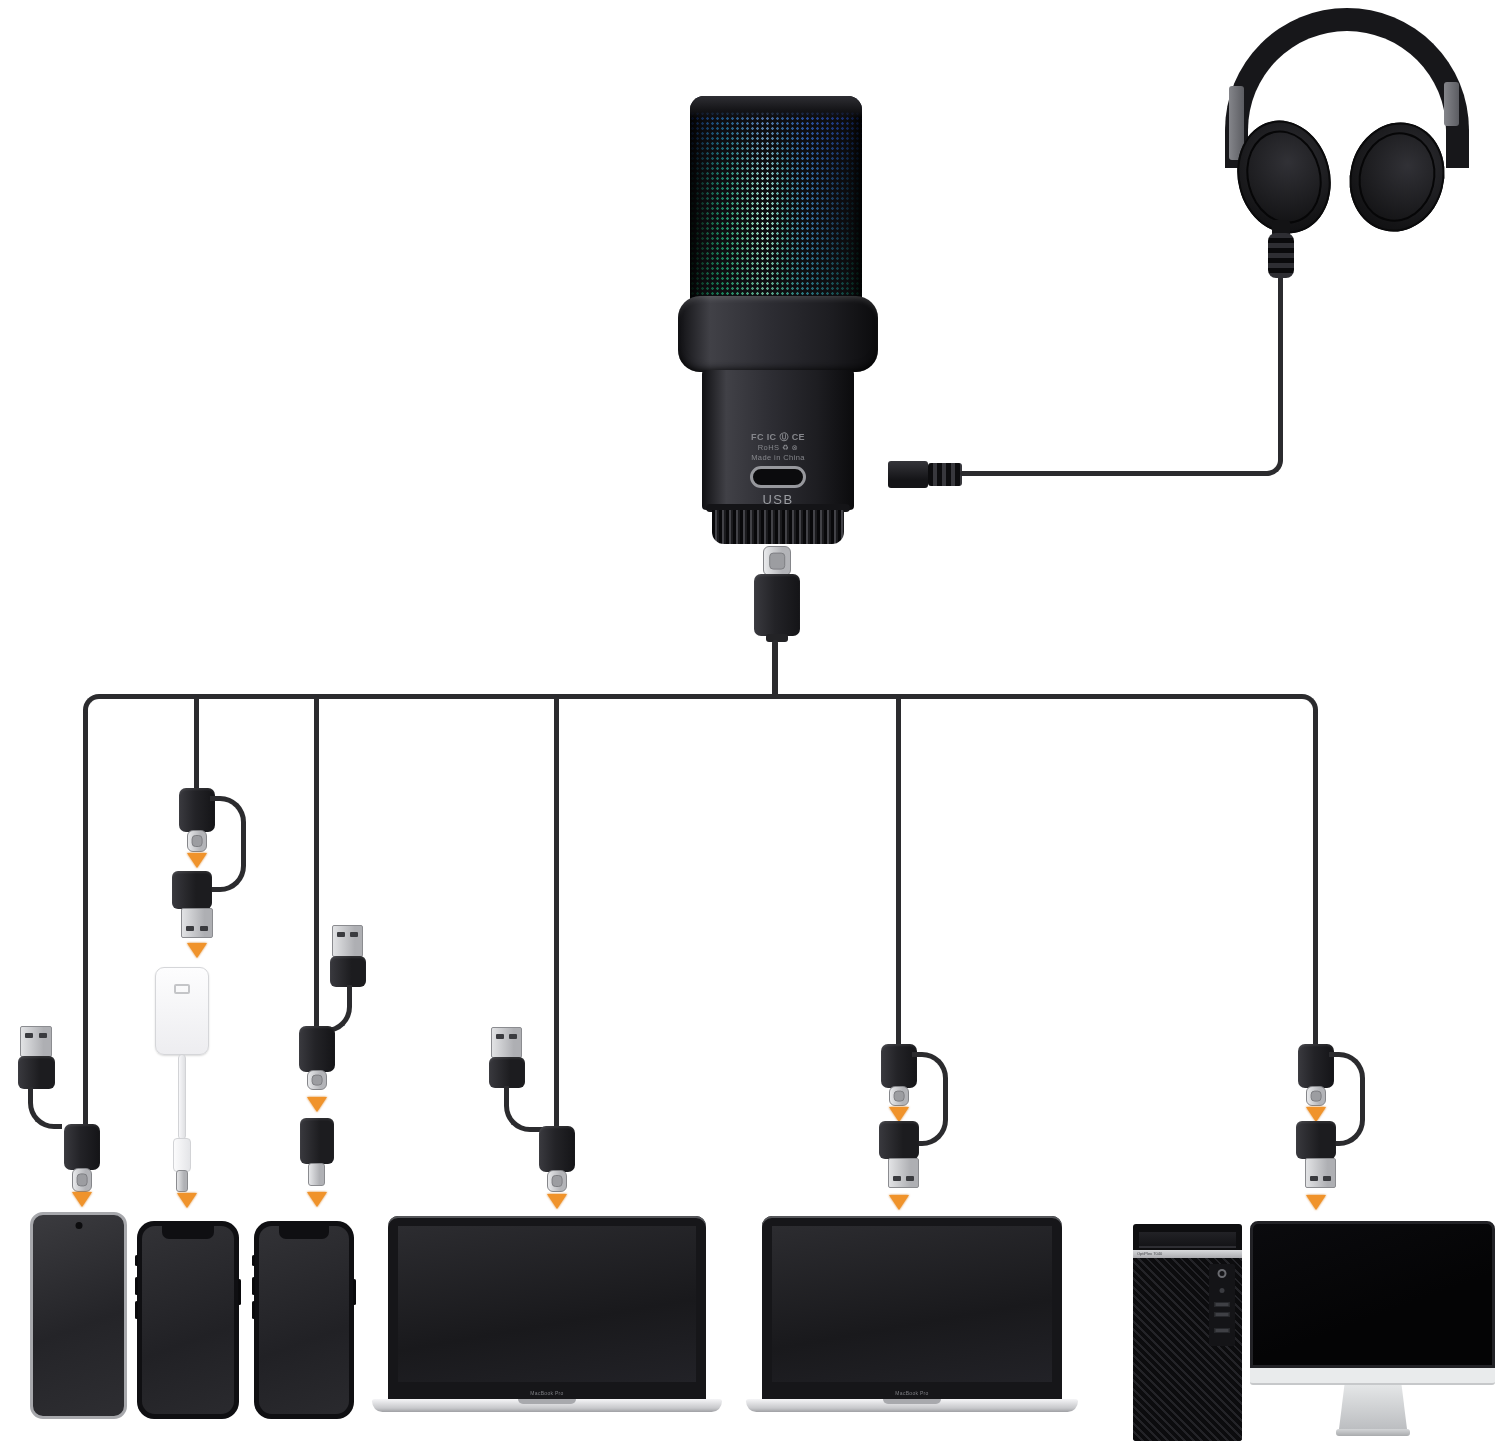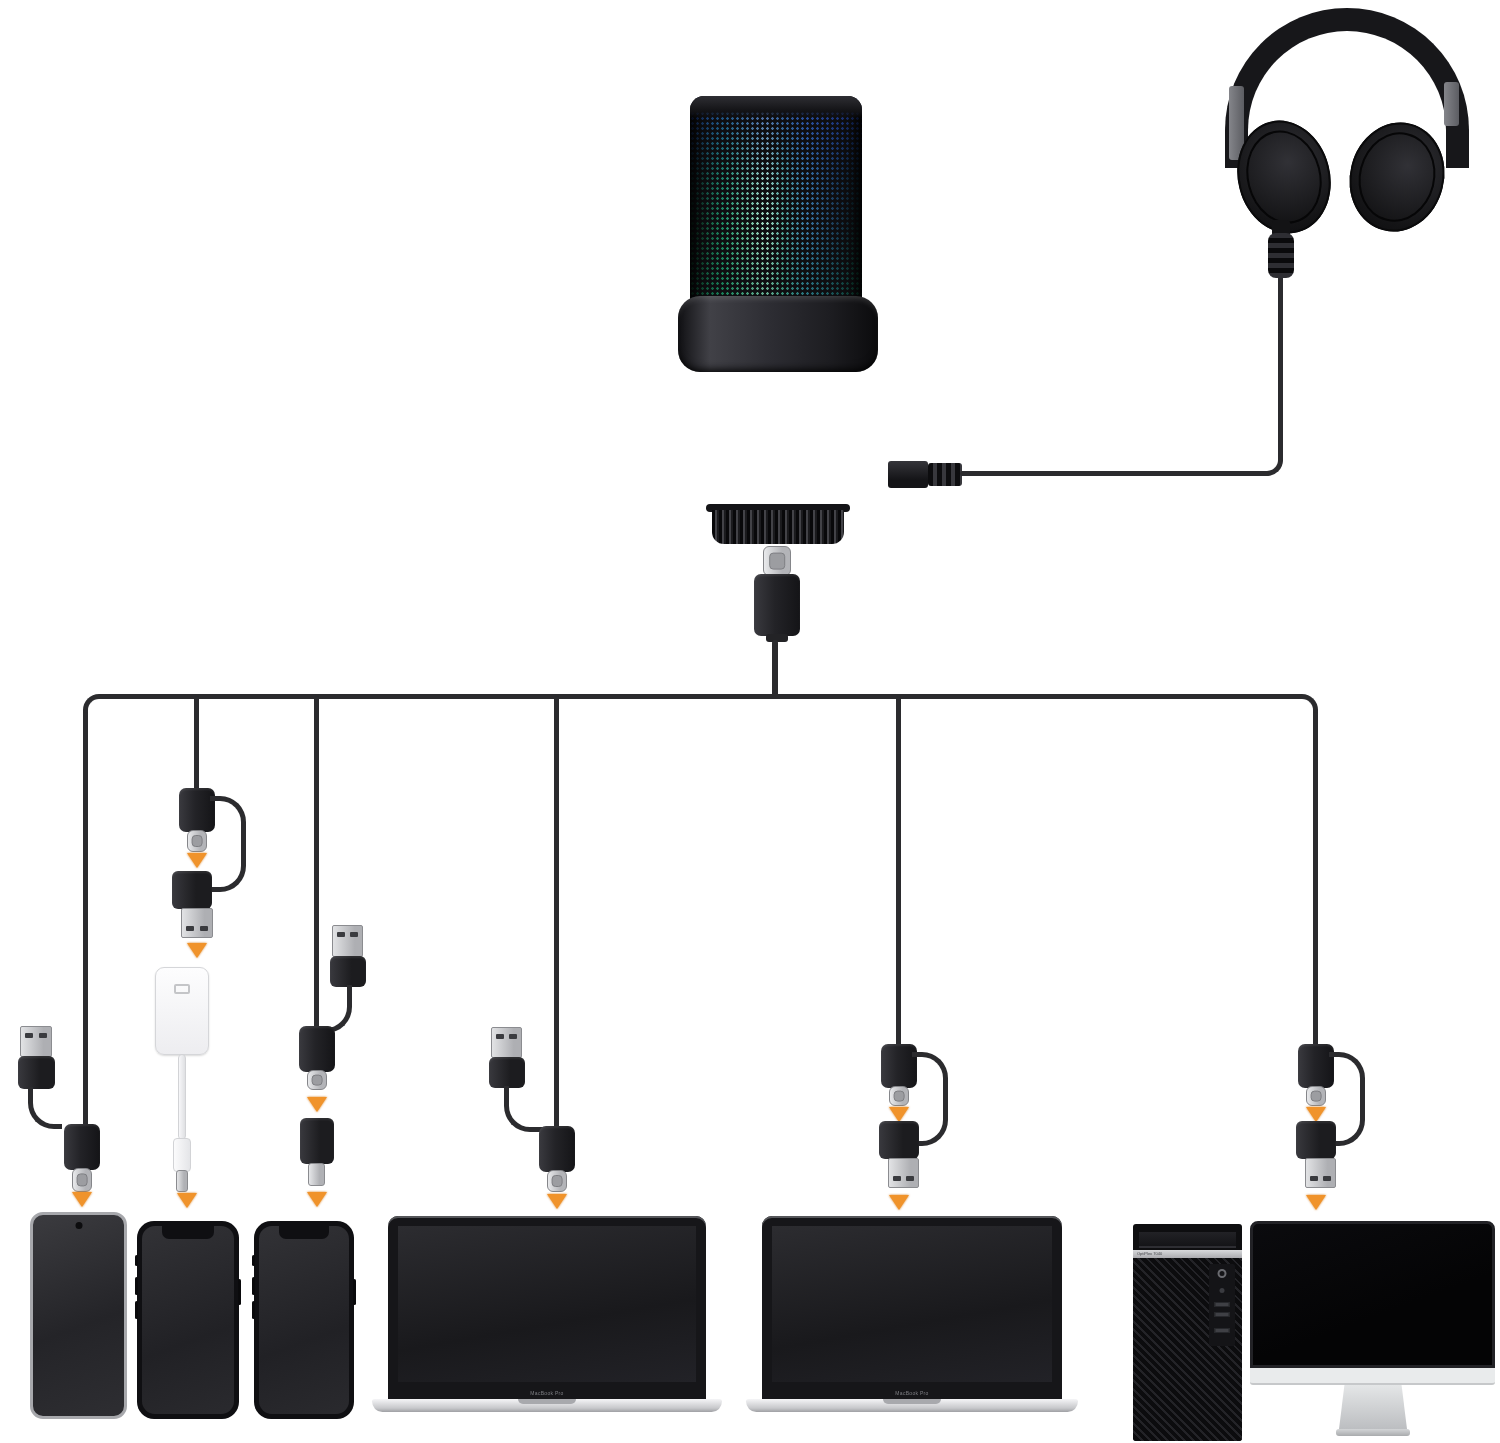--- a/index.html
+++ b/index.html
@@ -100,20 +100,29 @@
   .mon-foot{background:linear-gradient(180deg,#d3d5d7,#a9abad);border-radius:3px}
 </style>
 </head>
 <body>
 
 <div class="stage">
 
   <div class="abs mic-mesh" style="left:690px;top:96px;width:172px;height:212px"></div>
   <div class="abs mic-rim" style="left:690px;top:96px;width:172px;height:22px"></div>
   <div class="abs cyl mic-collar" style="left:678px;top:296px;width:200px;height:76px"></div>
+  <div class="abs cyl mic-body" style="left:702px;top:370px;width:152px;height:140px">
+    <div class="cert abs" style="left:0;top:62px;width:100%">
+      <div class="c1">FC IC Ⓤ CE</div>
+      <div class="c2">RoHS ♻ ⊗</div>
+      <div class="c3">Made in China</div>
+    </div>
+    <div class="abs port" style="left:48px;top:96px;width:56px;height:22px"></div>
+    <div class="abs usb-lab" style="left:0;top:122px;width:100%">USB</div>
+  </div>
   <div class="abs" style="left:706px;top:504px;width:144px;height:8px;background:#141417;border-radius:4px"></div>
   <div class="abs knurl" style="left:712px;top:510px;width:132px;height:34px"></div>
 
   <div class="abs ctip" style="left:763px;top:546px;width:28px;height:30px">
       <i></i>
     </div>
   <div class="abs chous" style="left:754px;top:574px;width:46px;height:62px"></div>
   <div class="abs neck" style="left:766px;top:634px;width:22px;height:8px"></div>
   <div class="abs cab" style="left:772px;top:640px;width:6px;height:58px"></div>
 

